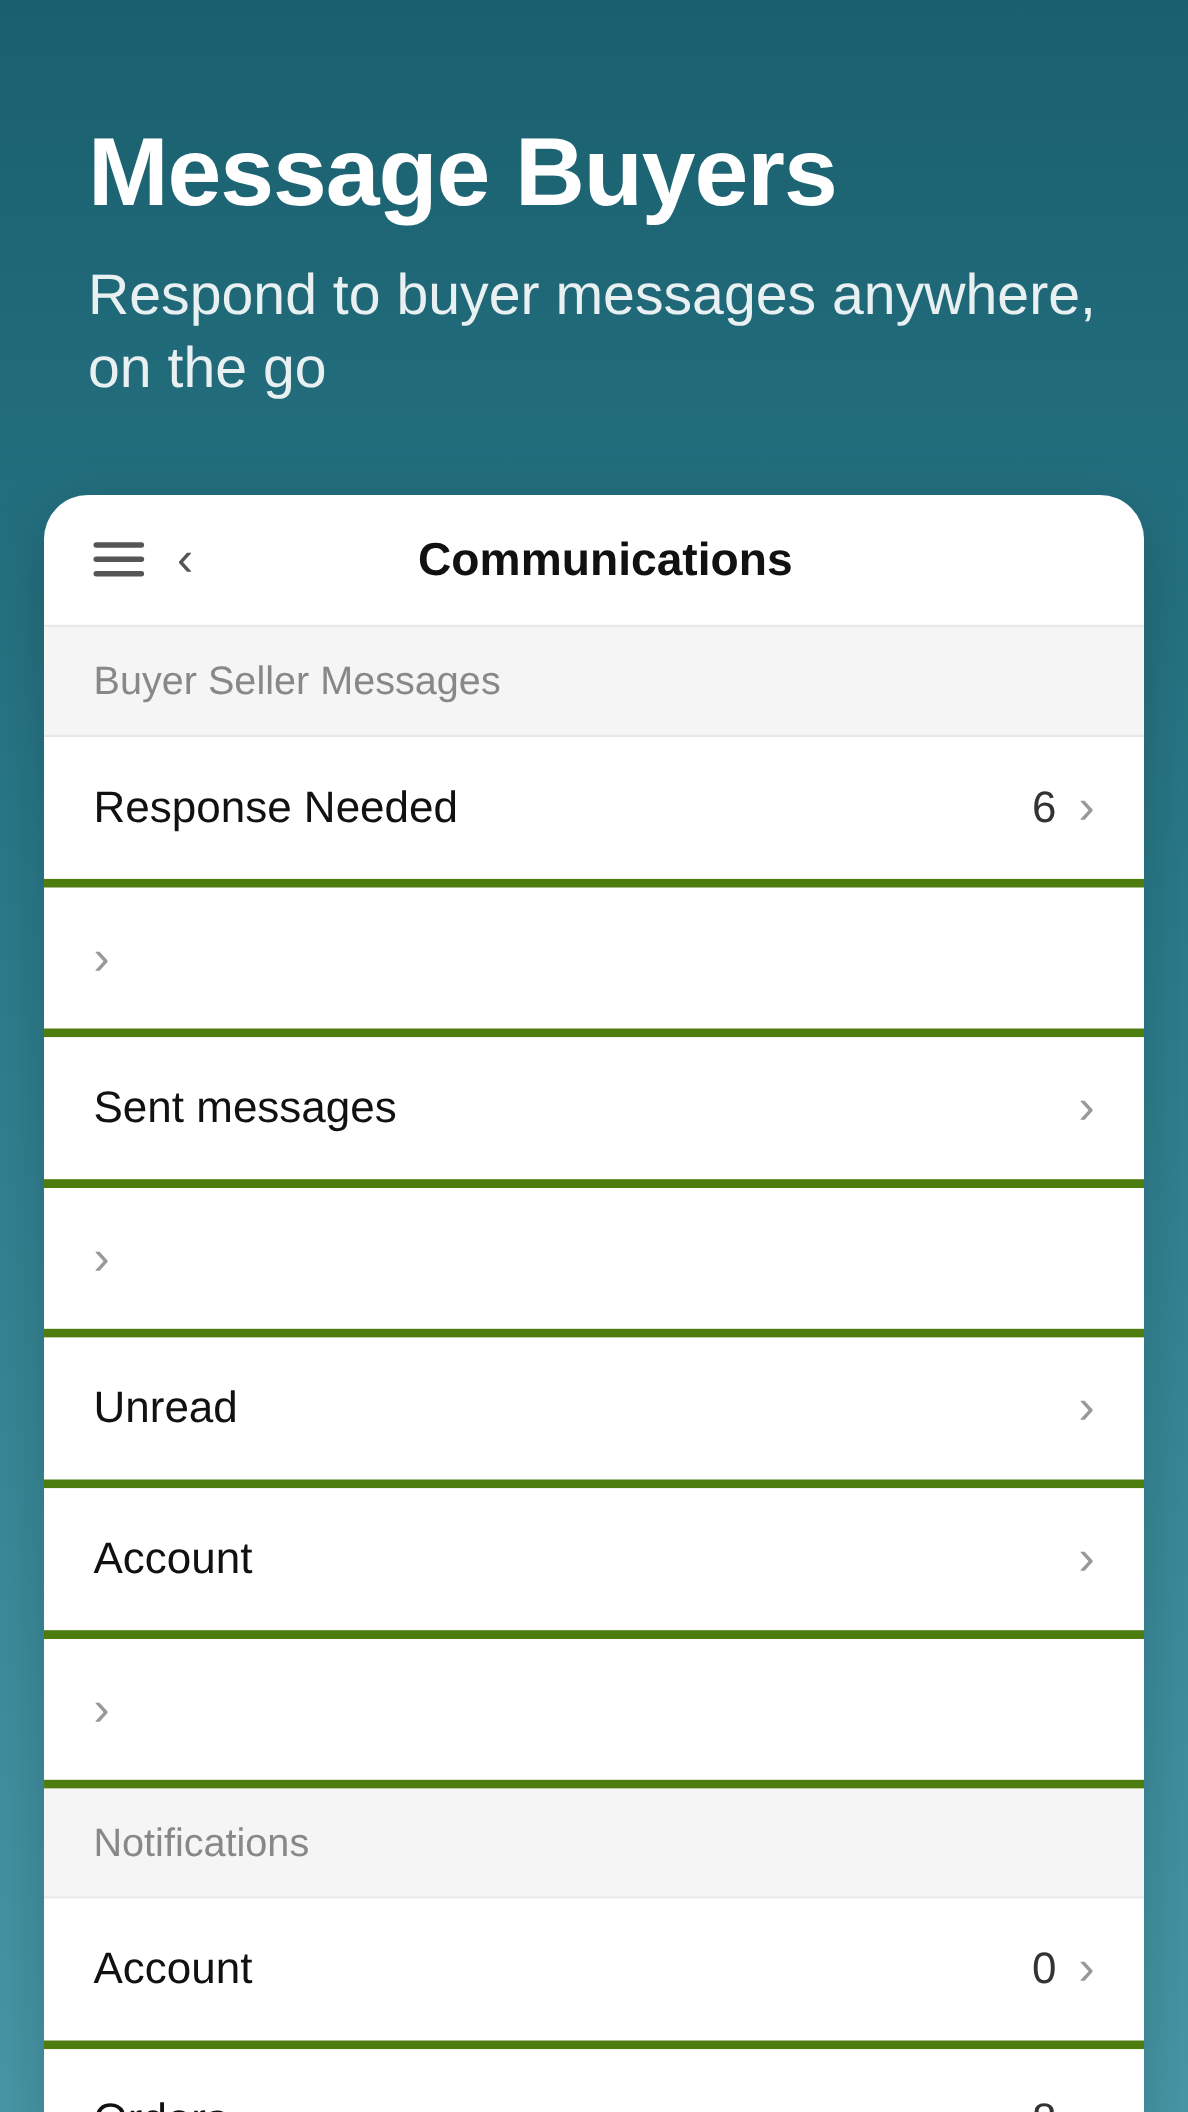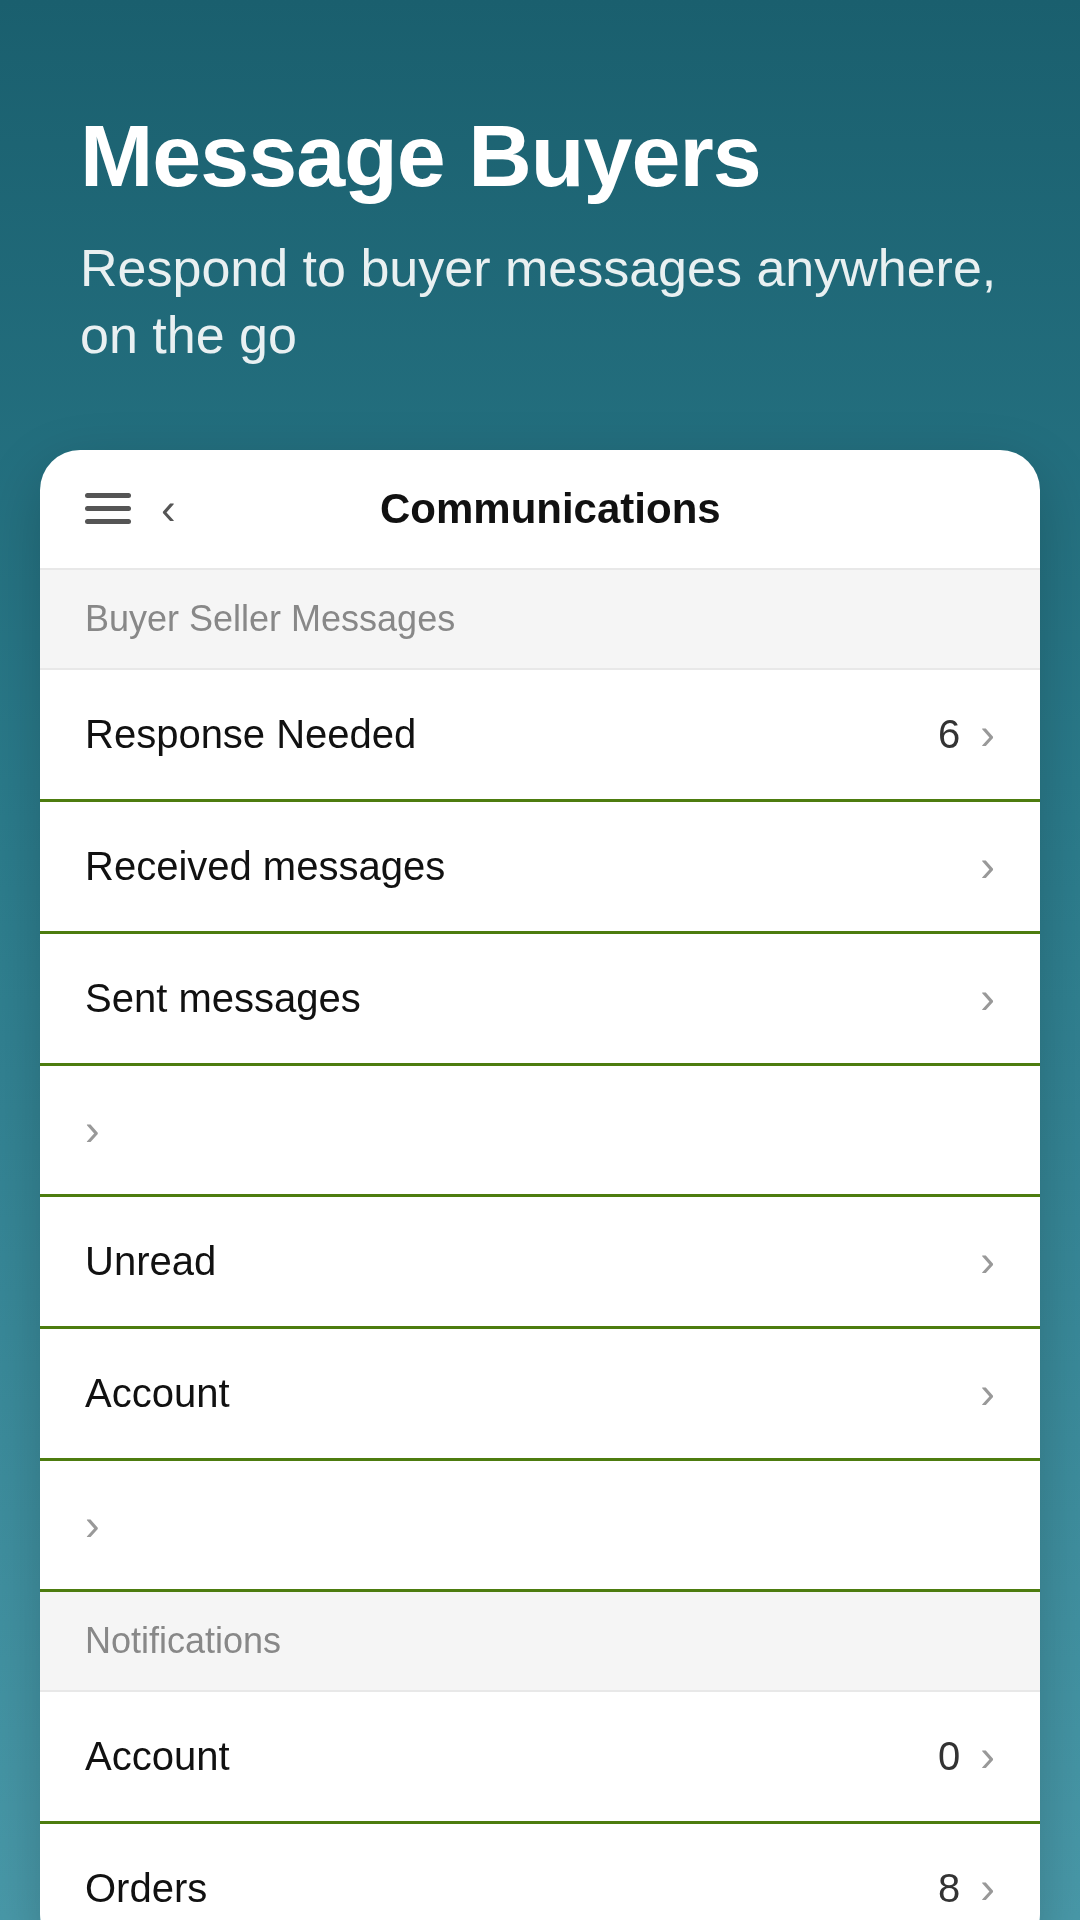--- a/index.html
+++ b/index.html
@@ -95,21 +95,21 @@
       font-size: 36px;
       color: #888;
       font-weight: 400;
     }
 
     .list-item {
       display: flex;
       align-items: center;
       justify-content: space-between;
       padding: 42px 45px;
-      border-bottom: 3px solid #4d7c0f;
+      border-bottom: 8px solid #4d7c0f;
       cursor: pointer;
       background: #fff;
       transition: background 0.15s;
     }
 
     .list-item:last-child {
       border-bottom: none;
     }
 
     .item-left {
@@ -167,23 +167,20 @@
       <div class="list-item">
         <div class="item-left">
           <span class="item-label">Response Needed</span>
         </div>
         <div class="item-right">
           <span class="item-count">6</span>
           <span class="chevron-icon">›</span>
         </div>
       </div>
       <div class="list-item">
-        <div class="item-left">
-          <span class="item-label">Received messages</span>
-        </div>
         <div class="item-right">
           <span class="chevron-icon">›</span>
         </div>
       </div>
       <div class="list-item">
         <div class="item-left">
           <span class="item-label">Sent messages</span>
         </div>
         <div class="item-right">
           <span class="chevron-icon">›</span>

